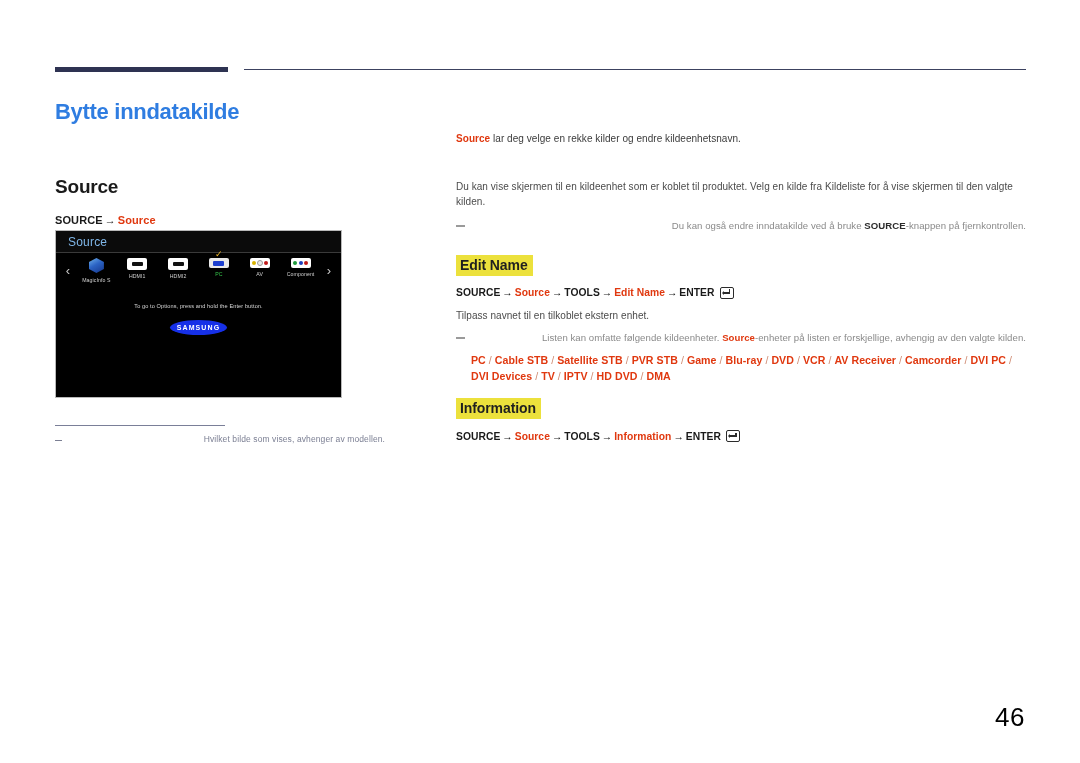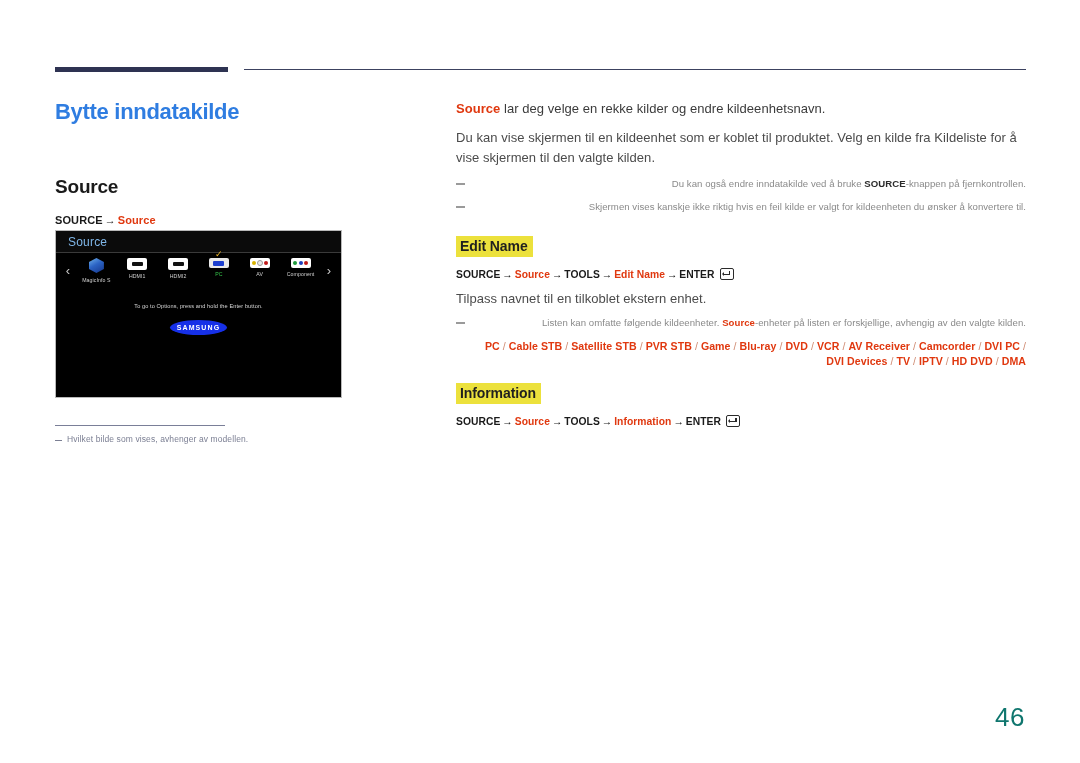--- a/index.html
+++ b/index.html
@@ -217,42 +217,44 @@
   .fn-note {
     position: absolute;
     left: 55px;
     top: 434px;
     width: 330px;
     font-size: 8.5px;
     color: #7b7f93;
     display: flex;
     gap: 5px;
     letter-spacing: 0.1px;
+    justify-content: space-between;
   }
   .fn-dash {
     display: inline-block;
     width: 7px; height: 1px;
     background: #7b7f93;
     margin-top: 6px;
     flex: none;
   }
 
   
   .right-col {
     position: absolute;
     left: 456px;
     top: 99px;
     width: 570px;
   }
   .body-p {
-    font-size: 13px;
+    font-size: 10px;
     line-height: 1.55;
     color: #4b4b4b;
     margin-bottom: 9px;
     letter-spacing: 0.05px;
+    margin-top: 32px;
   }
   .body-p .red-b { color: #e0380f; font-weight: bold; }
   .body-p .dk { color: #3b3b3b; }
 
   .note {
     display: flex;
     gap: 6px;
     font-size: 9.6px;
     line-height: 1.5;
     color: #8a8a8a;
@@ -317,45 +319,44 @@
   }
   .enter-arrow {
     position: absolute;
     left: 1.6px; top: 2.8px;
     width: 0; height: 0;
     border-top: 2.3px solid transparent;
     border-bottom: 2.3px solid transparent;
     border-right: 2.6px solid #2b2b2b;
   }
   .plain-p {
-    font-size: 13px;
+    font-size: 10px;
     color: #4b4b4b;
     margin-top: 11px;
     margin-bottom: 10px;
     letter-spacing: 0.05px;
   }
   .devlist {
     color: #e0380f;
     font-weight: bold;
     font-size: 10.6px;
     line-height: 1.45;
     margin-left: 15px;
     margin-top: 1px;
     letter-spacing: 0.05px;
-    text-align: right;
   }
   .devlist .sep { color: #cf8b72; font-weight: normal; }
 
   
   .page-num {
     position: absolute;
     right: 55px;
     bottom: 30px;
     font-size: 26px;
-    color: #0f766e;
+    color: #000000;
     font-weight: normal;
     letter-spacing: 0.5px;
   }
 </style>
 </head>
 <body>
 
 <div class="header-rules">
   <div class="rule-thick"></div>
   <div class="rule-thin"></div>
@@ -447,24 +448,20 @@
 
   <div class="body-p">Du kan vise skjermen til en kildeenhet som er koblet til produktet. Velg en kilde fra Kildeliste for å vise skjermen til den valgte kilden.</div>
 
   <div class="note">
     <span class="note-dash"></span>
     <span>
       <span>Du kan også endre inndatakilde ved å bruke </span><b>SOURCE</b><span>-knappen på fjernkontrollen.</span>
     </span>
   </div>
 
-  <div class="note">
-    <span class="note-dash"></span>
-    <span>Skjermen vises kanskje ikke riktig hvis en feil kilde er valgt for kildeenheten du ønsker å konvertere til.</span>
-  </div>
 
 
   
   <div class="hl-head">Edit Name</div>
 
   <div class="sub-path">
     <span>SOURCE</span>
       <span class="arrow">→</span>
       <span class="red">Source</span>
       <span class="arrow">→</span>

